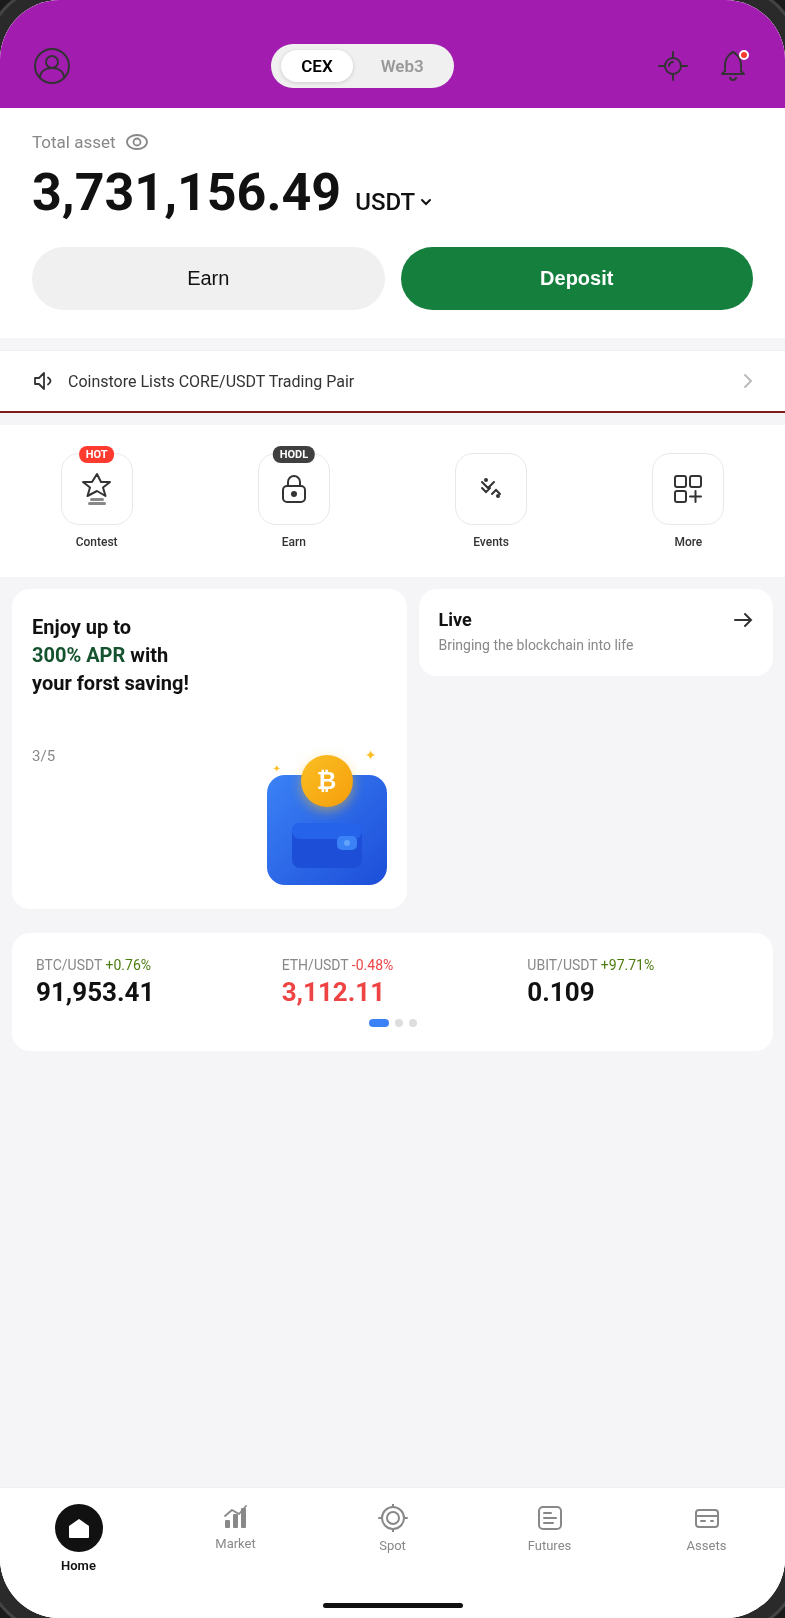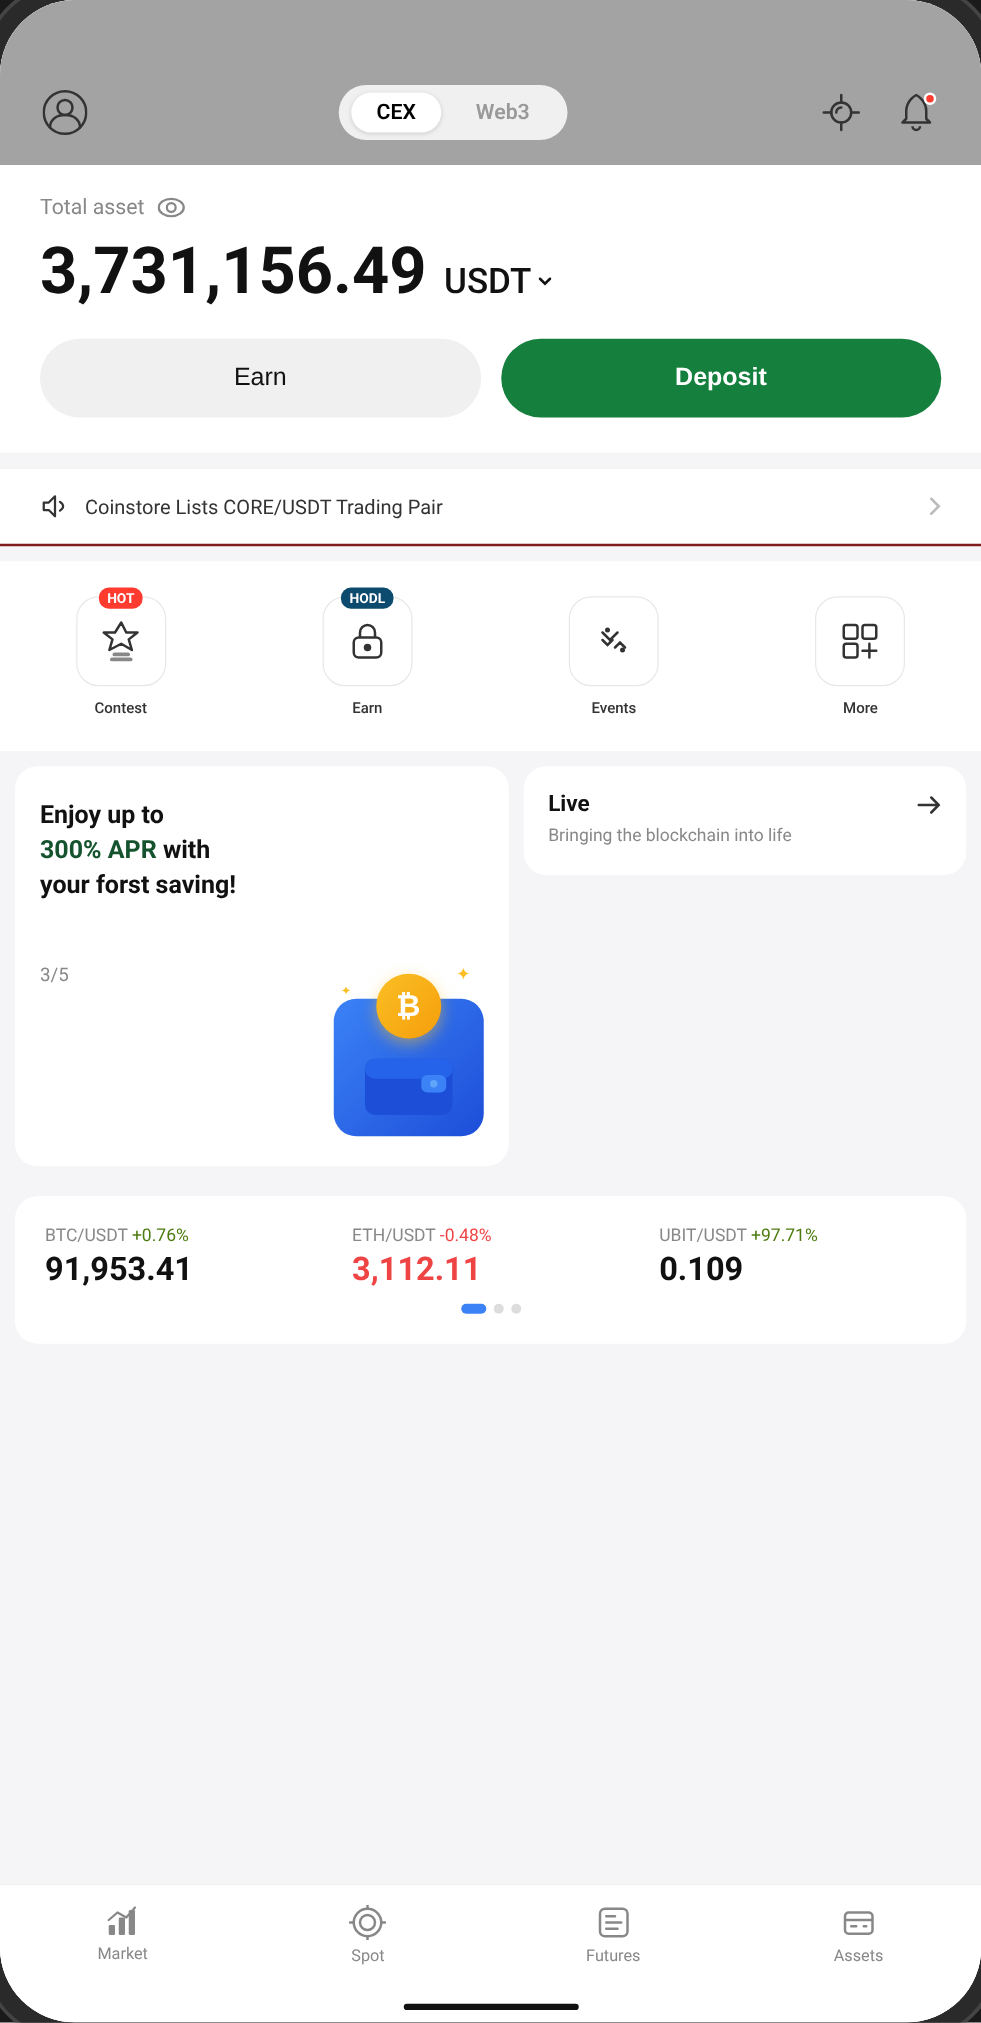--- a/index.html
+++ b/index.html
@@ -24,22 +24,22 @@
       width: 100%;
       height: 100%;
       background: #f5f5f7;
       display: flex;
       flex-direction: column;
       overflow: hidden;
     }
 
     
     .header {
-      background: #a3a3a3;
-      padding: 68px 32px 20px;
+      background: #a21caf;
+      padding: 44px 32px 20px;
       display: flex;
       align-items: center;
       justify-content: space-between;
     }
     .header-left { display: flex; align-items: center; }
     .header-center {
       display: flex;
       align-items: center;
       gap: 8px;
       background: #f0f0f0;
@@ -81,21 +81,21 @@
     }
     .total-asset-label {
       display: flex; align-items: center; gap: 10px;
       font-size: 17px; color: #888; margin-bottom: 10px;
     }
     .total-amount {
       font-size: 52px; font-weight: 700; color: #111;
       display: flex; align-items: baseline; gap: 14px;
     }
     .currency-tag {
-      font-size: 28px; font-weight: 500; color: #111;
+      font-size: 24px; font-weight: 500; color: #111;
       display: flex; align-items: center; gap: 4px;
     }
     .action-btns {
       display: flex; gap: 16px; margin-top: 24px;
     }
     .btn-earn {
       flex: 1; padding: 20px;
       background: #f0f0f0;
       border: none; border-radius: 50px;
       font-size: 20px; font-weight: 500; color: #111;
@@ -140,21 +140,21 @@
       border-radius: 18px;
       display: flex; align-items: center; justify-content: center;
       font-size: 28px; position: relative;
     }
     .badge {
       position: absolute; top: -8px; left: 50%; transform: translateX(-50%);
       background: #ff3b30; color: #fff; font-size: 11px; font-weight: 700;
       padding: 2px 7px; border-radius: 8px;
     }
     .badge-hodl {
-      background: #0c4a6e;
+      background: #404040;
     }
     .quick-label { font-size: 12px; color: #333; font-weight: 500; }
 
     
     .cards-section {
       display: flex;
       margin: 12px;
       gap: 12px;
     }
 
@@ -495,20 +495,29 @@
         <div class="t-dot active"></div>
         <div class="t-dot"></div>
         <div class="t-dot"></div>
       </div>
     </div>
 
     <div style="flex:1;"></div>
 
     <div class="bottom-nav">
 
+      <div class="nav-item">
+        <div class="nav-icon active-nav">
+          <svg width="24" height="22" viewBox="0 0 24 22" fill="none">
+            <path d="M2 9L12 2l10 7v11a1 1 0 0 1-1 1H3a1 1 0 0 1-1-1V9z" fill="#fff"></path>
+            <path d="M9 21V12h6v9" stroke="#fff" stroke-width="1.5"></path>
+          </svg>
+        </div>
+        <span class="nav-label active">Home</span>
+      </div>
 
       <div class="nav-item">
         <div class="nav-icon">
           <svg width="28" height="26" viewBox="0 0 28 26" fill="none">
             <rect x="3" y="16" width="5" height="8" rx="1" fill="#888"></rect>
             <rect x="11" y="10" width="5" height="14" rx="1" fill="#888"></rect>
             <rect x="19" y="4" width="5" height="20" rx="1" fill="#888"></rect>
             <path d="M3 12l7-6 7 4 7-8" stroke="#888" stroke-width="1.8" stroke-linecap="round" stroke-linejoin="round"></path>
           </svg>
         </div>

